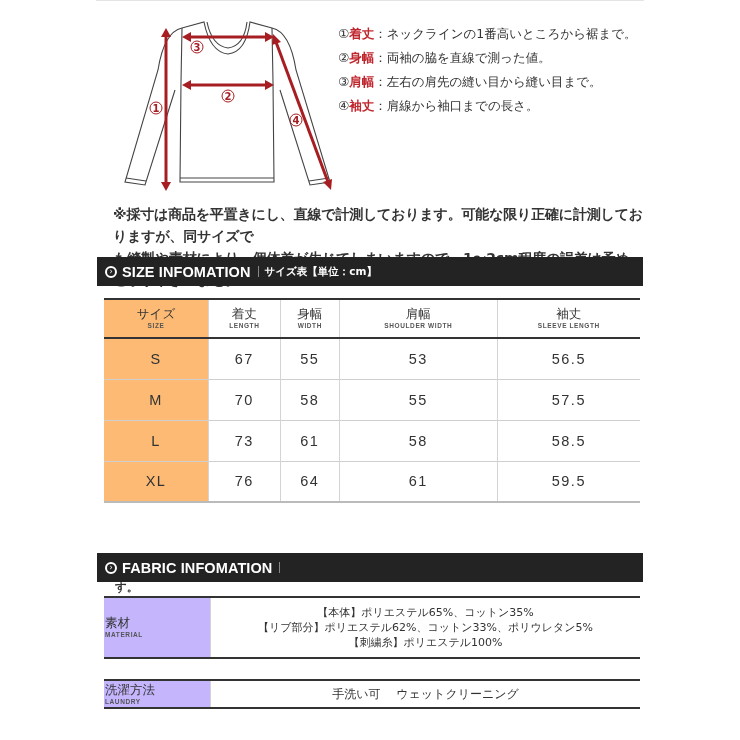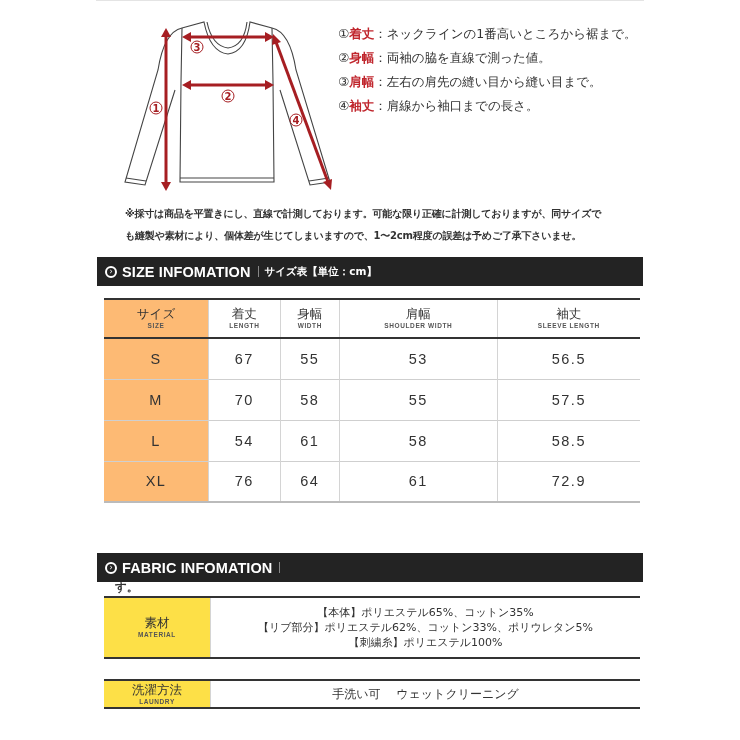--- a/index.html
+++ b/index.html
@@ -5,21 +5,21 @@
   html, body { margin:0; padding:0; background:#fff; }
   body { width:740px; height:740px; position:relative; overflow:hidden;
          font-family:"DejaVu Sans","Liberation Sans",sans-serif; color:#222; }
   .topline { position:absolute; left:96px; top:0; width:548px; height:1px; background:#e4e4e4; }
   .diagram { position:absolute; left:100px; top:10px; width:240px; height:185px; }
   .legend { position:absolute; left:327px; top:22px; width:320px;margin-left:11px; }
   .legend-row { font-size:12.5px; line-height:24px; white-space:nowrap; color:#333; font-weight:bold; }
   .legend-row .num { color:#333; font-weight:normal; }
   .legend-row .term { color:#c0262d; }
   .legend-row .desc { font-weight:normal; color:#333; }
-  .note1 { position:absolute; left:125px; top:203px; width:530px; font-size:10px; line-height:22px; color:#333; font-weight:bold; letter-spacing:-0.2px; }
+  .note1 { position:absolute; left:113px; top:203px; width:530px; font-size:14px; line-height:22px; color:#333; font-weight:bold; letter-spacing:-0.2px; }
   .section-bar { position:absolute; left:97px; width:546px; height:29px; background:#232323; color:#fff;
                  display:flex; align-items:center; }
   .section-bar .icon { width:12px; height:12px; border:2px solid #fff; border-radius:50%; margin-left:8px; margin-right:5px;
                        display:flex; align-items:center; justify-content:center; font-size:8px; line-height:1; box-sizing:border-box; }
   .section-bar .title { font-family:"Liberation Sans",sans-serif; font-weight:bold; font-size:14.5px; letter-spacing:0.1px; }
   .section-bar .sep { width:1px; height:11px; background:#888; margin:0 6px 0 7px; }
   .section-bar .sub { font-size:10.5px; font-weight:bold;text-align:right; }
   table.size { position:absolute; left:104px; top:298px; width:536px; border-collapse:collapse; }
   table.size td, table.size th { border-right:1px solid #d4d4d4; text-align:center; padding:0; }
   table.size tr > *:last-child { border-right:none; }
@@ -27,21 +27,21 @@
   table.size tbody tr { height:41px; border-bottom:1px solid #cfcfcf; }
   table.size tbody tr:last-child { border-bottom:2px solid #bbb; }
   table.size th { font-weight:normal; }
   table.size .jp { display:block; font-size:12.5px; line-height:14px; color:#333; }
   table.size .en { display:block; font-family:"Liberation Sans",sans-serif; font-size:6.5px; line-height:9px; color:#555; letter-spacing:0.6px; font-weight:bold; }
   table.size td { font-family:"Liberation Sans",sans-serif; font-size:14.5px; color:#333; letter-spacing:1.5px; }
   table.size .first { background:#fdba74; width:104px; }
   .note2 { position:absolute; left:115px; top:524px; width:520px; font-size:11.6px; color:#333; font-weight:bold; letter-spacing:-0.2px;margin-top:41px; }
   .fabric { position:absolute; left:104px; width:536px; border-collapse:collapse; }
   .fabric tr { border-top:2px solid #333; border-bottom:2px solid #333; }
-  .fabric .lbl { background:#fde047; width:104px; text-align:center; border-right:1px solid #d4d4d4; }
+  .fabric .lbl { background:#c4b5fd; width:104px; text-align:left; border-right:1px solid #d4d4d4; }
   .fabric .val { text-align:center; font-size:11px; color:#333; line-height:15px; }
   .fabric .jp { display:block; font-size:12.5px; line-height:14px; color:#333; }
   .fabric .en { display:block; font-family:"Liberation Sans",sans-serif; font-size:6.5px; line-height:9px; color:#555; letter-spacing:0.6px; font-weight:bold; }
 </style>
 </head>
 <body>
 
 <div class="topline"></div>
 
 <div class="diagram">
@@ -150,31 +150,31 @@
     </tr>
     <tr>
       <td class="first">M</td>
       <td>70</td>
       <td>58</td>
       <td>55</td>
       <td>57.5</td>
     </tr>
     <tr>
       <td class="first">L</td>
-      <td>54</td>
+      <td>73</td>
       <td>61</td>
       <td>58</td>
       <td>58.5</td>
     </tr>
     <tr>
       <td class="first">XL</td>
       <td>76</td>
       <td>64</td>
       <td>61</td>
-      <td>72.9</td>
+      <td>59.5</td>
     </tr>
   </tbody>
 </table>
 
 <div class="note2">※当店で表記しているサイズは、全アイテム当店スタッフが平置きで採寸した数値を記載しています。</div>
 
 <div class="section-bar" style="top:553px;">
   <span class="icon">›</span>
   <span class="title">FABRIC INFOMATION</span>
   <span class="sep"></span>

